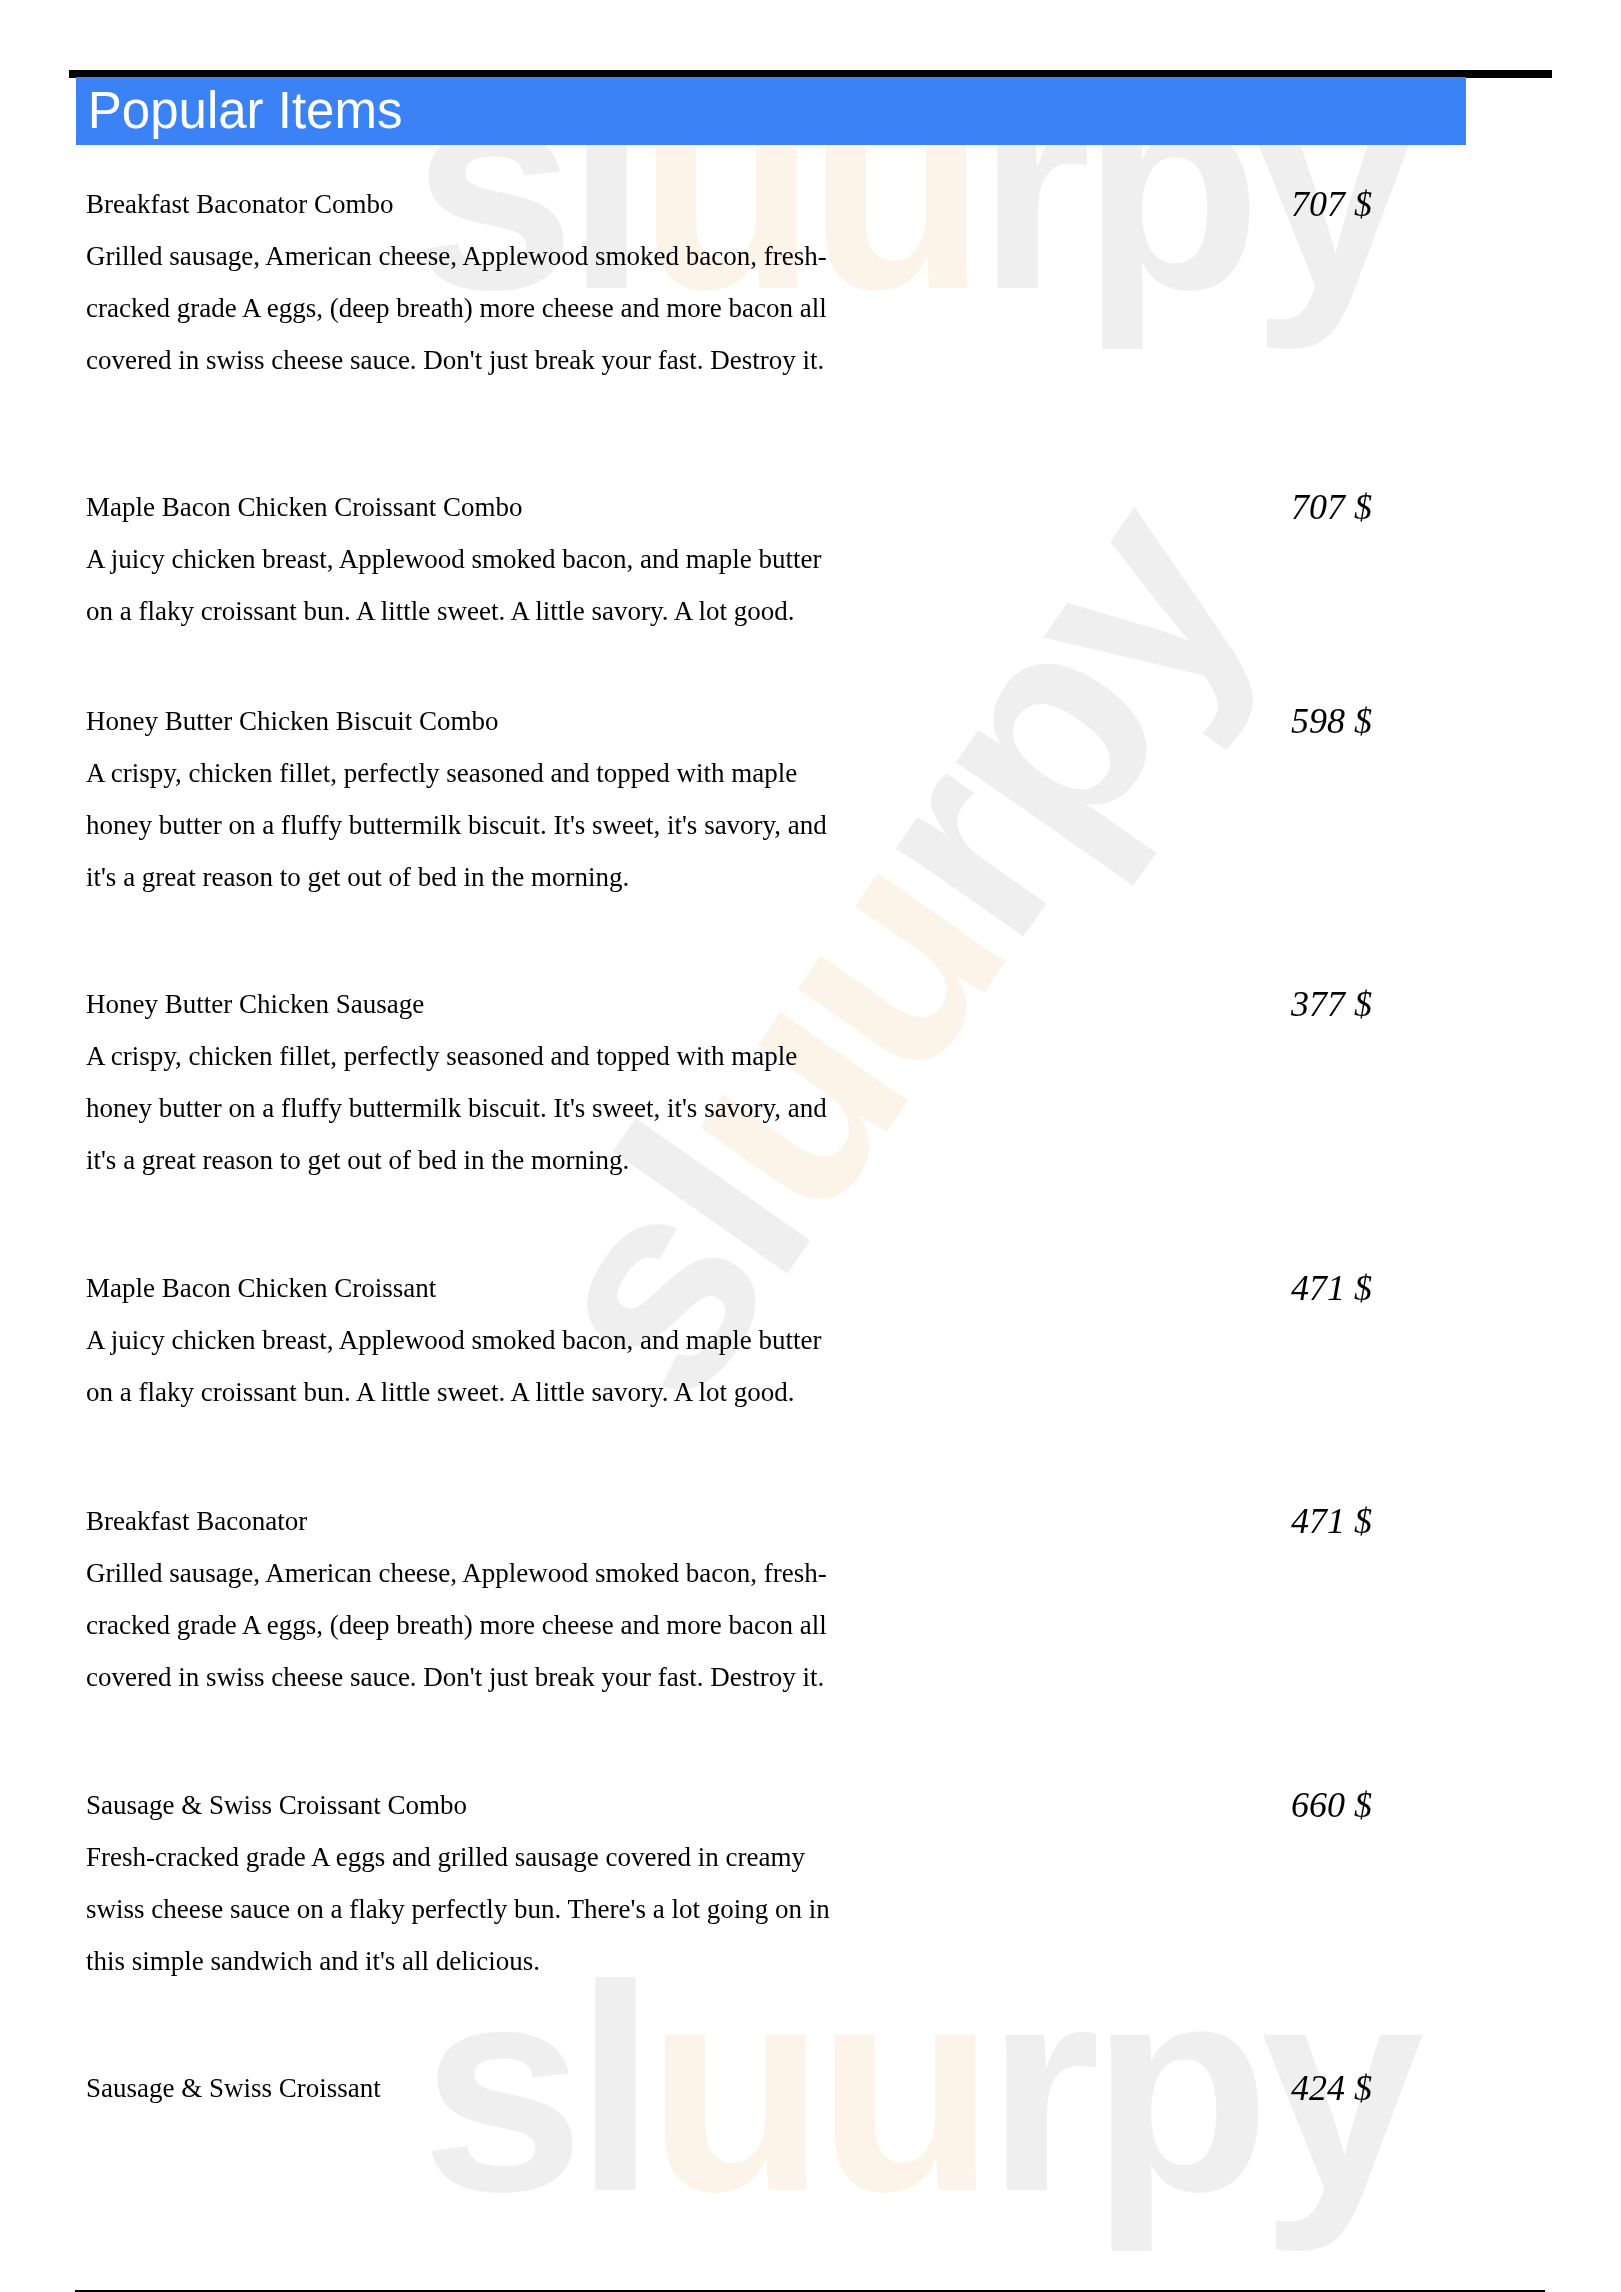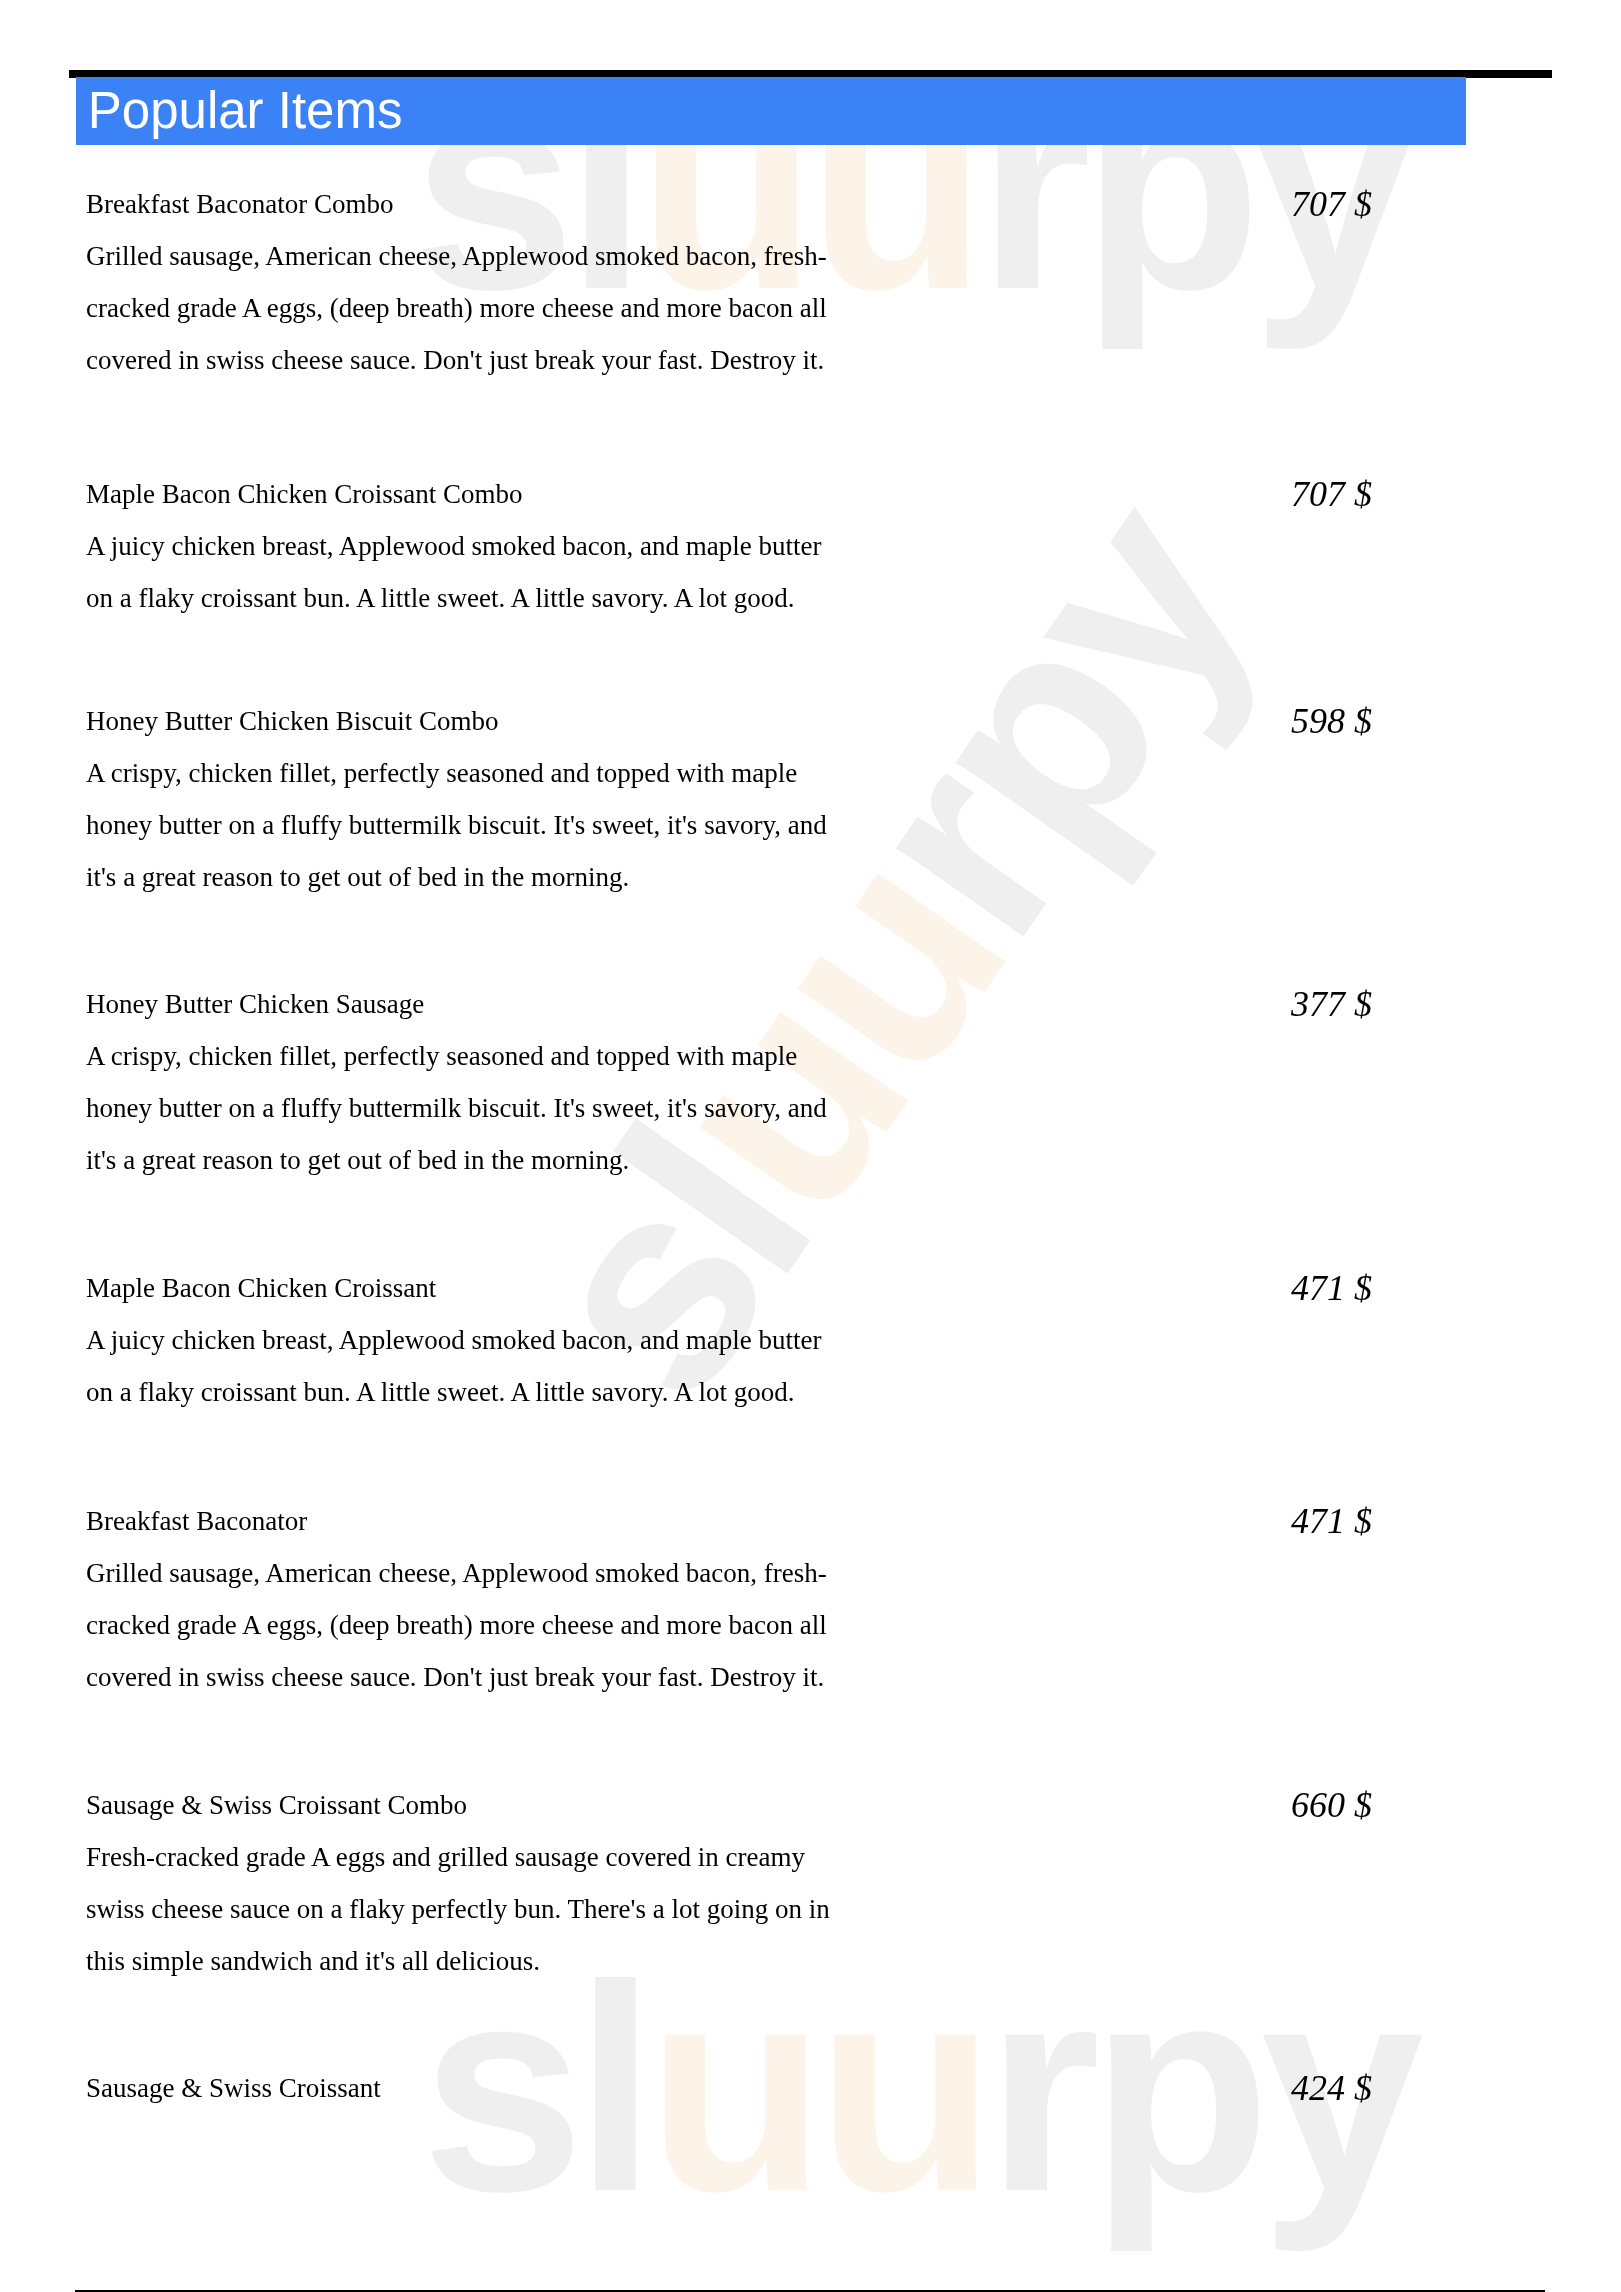--- a/index.html
+++ b/index.html
@@ -31,21 +31,21 @@
 </div>
 
 <div class="item" style="top:178px">
   <div class="item-name">Breakfast Baconator Combo</div>
   <div class="item-desc">Grilled sausage, American cheese, Applewood smoked bacon, fresh-
 cracked grade A eggs, (deep breath) more cheese and more bacon all
 covered in swiss cheese sauce. Don't just break your fast. Destroy it.</div>
   <div class="item-price">707 $</div>
 </div>
 
-<div class="item" style="top:468px">
+<div class="item" style="top:481px">
   <div class="item-name">Maple Bacon Chicken Croissant Combo</div>
   <div class="item-desc">A juicy chicken breast, Applewood smoked bacon, and maple butter
 on a flaky croissant bun. A little sweet. A little savory. A lot good.</div>
   <div class="item-price">707 $</div>
 </div>
 
 <div class="item" style="top:695px">
   <div class="item-name">Honey Butter Chicken Biscuit Combo</div>
   <div class="item-desc">A crispy, chicken fillet, perfectly seasoned and topped with maple
 honey butter on a fluffy buttermilk biscuit. It's sweet, it's savory, and

